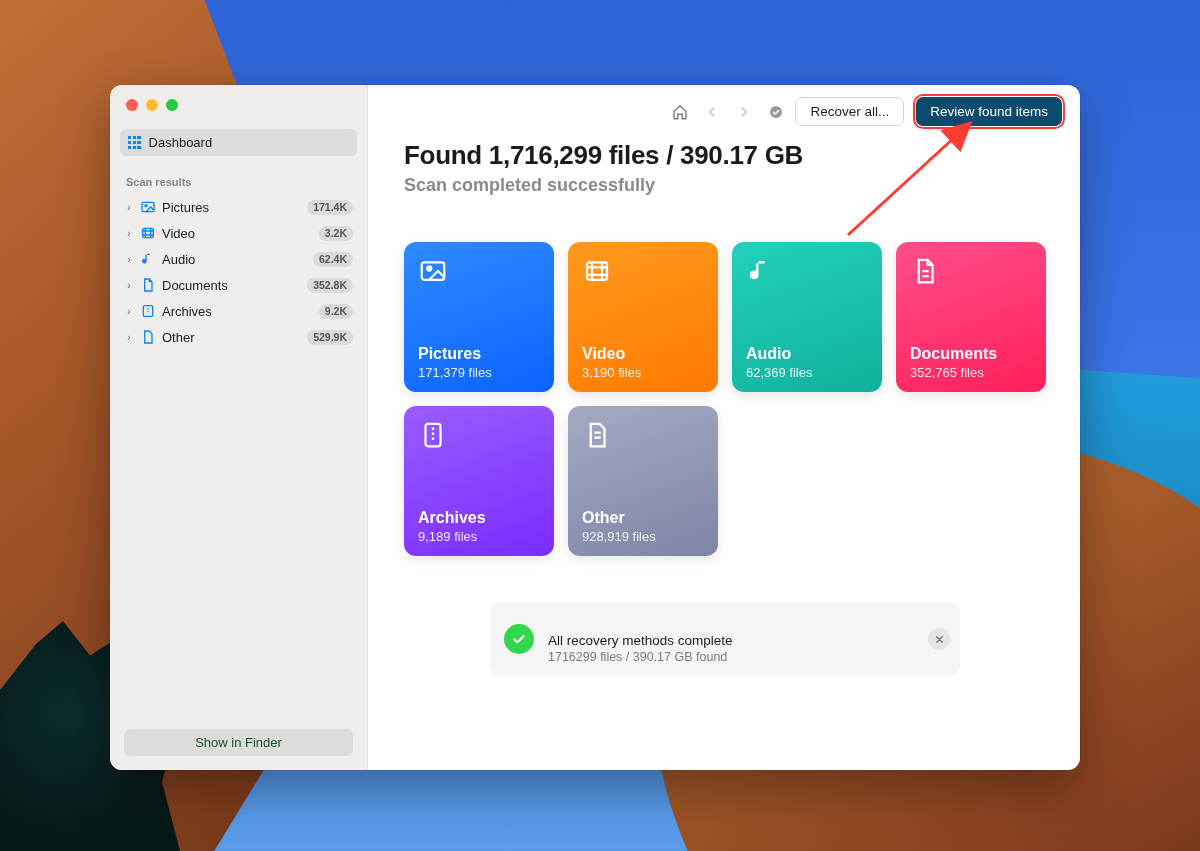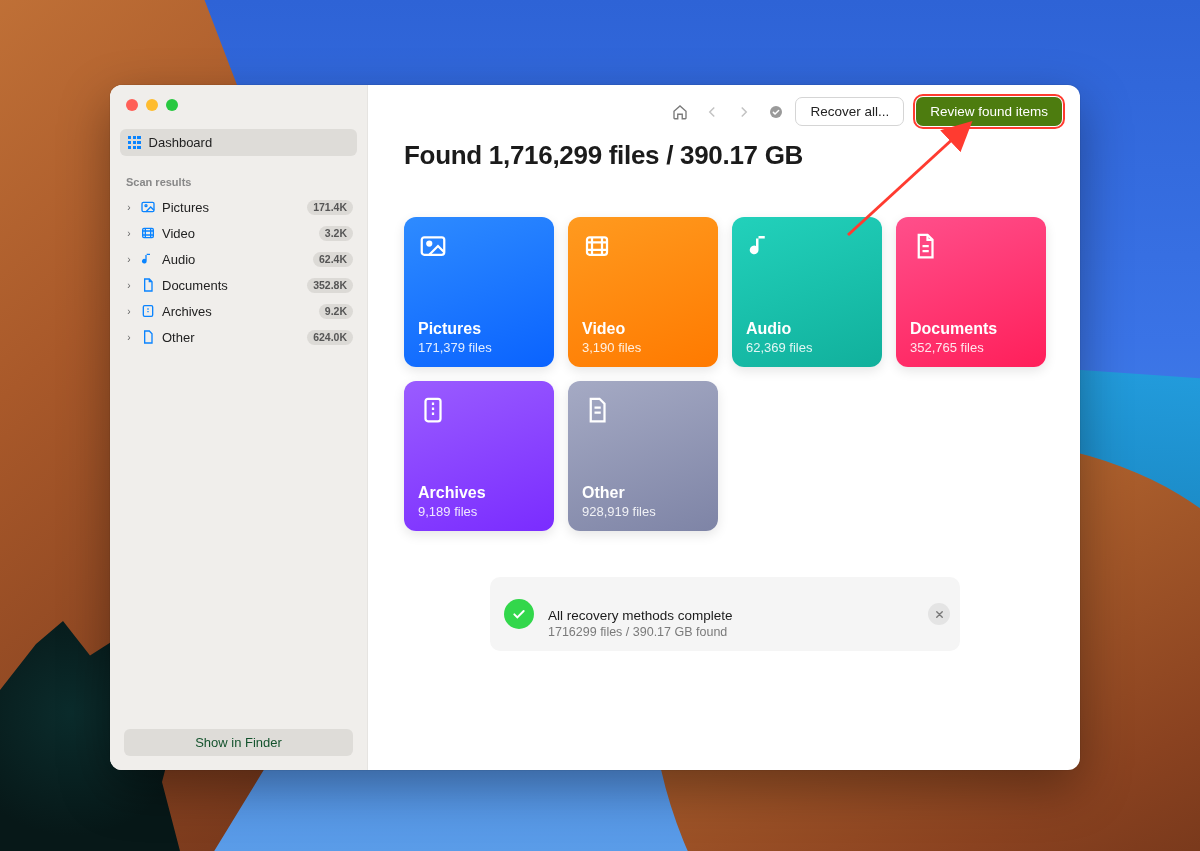--- a/index.html
+++ b/index.html
@@ -86,21 +86,21 @@
   .tool-btn { width:30px; height:26px; display:flex; align-items:center; justify-content:center;
     color:#7a7a7a; border-radius:5px; font-size:16px; cursor:pointer; }
   .tool-btn.disabled { color:#c3c3c3; }
   .tool-btn svg { width:18px; height:18px; }
   .toolbar-spacer { flex:1; }
   .recover-btn {
     border:1px solid #d5d5d5; background:#fff; color:#222;
     padding:6px 14px; border-radius:7px; font-size:13.5px; cursor:pointer;
   }
   .review-btn {
-    margin-left:10px; background:#4d7c0f; color:#fff; border:none;
+    margin-left:10px; background:#0c4a6e; color:#fff; border:none;
     padding:7px 14px; border-radius:7px; font-size:13.5px; font-weight:500; cursor:pointer;
     outline:2px solid #ff3b30; outline-offset:1px;
   }
 
   .content { padding: 4px 34px 10px; flex:1; overflow:auto; }
   .headline { font-size:26px; font-weight:800; color:#1b1b1b; letter-spacing:-.3px; }
   .subhead  { font-size:18px; font-weight:600; color:#8a8a8a; margin-top:4px; }
 
   .tiles { display:grid; grid-template-columns: repeat(4, 150px); gap:14px; margin-top:46px; }
   .tile {
@@ -240,21 +240,21 @@
       </div>
 
       <div class="side-row">
         <span class="chev">›</span>
         <span class="ico">
           <svg viewBox="0 0 24 24" fill="none" stroke="currentColor" stroke-width="2">
               <path d="M7 3h7l4 4v14H7z"></path>
             </svg>
         </span>
         <span class="lbl">Other</span>
-        <span class="badge">624.0K</span>
+        <span class="badge">529.9K</span>
       </div>
     </div>
 
     <div class="sidebar-footer">
       <button class="finder-btn">Show in Finder</button>
     </div>
   </aside>
 
   <main class="main">
     <div class="toolbar">
@@ -279,20 +279,21 @@
             <path d="M8.5 12.5l2.2 2.2 4.8-4.8" stroke="#fff" stroke-width="2" fill="none" stroke-linecap="round"></path>
           </svg>
       </div>
       <div class="toolbar-spacer"></div>
       <button class="recover-btn">Recover all...</button>
       <button class="review-btn">Review found items</button>
     </div>
 
     <div class="content">
       <div class="headline">Found 1,716,299 files / 390.17 GB</div>
+      <div class="subhead">Scan completed successfully</div>
 
       <div class="tiles">
 
         <div class="tile t-pictures">
           <div class="ticon">
             <svg viewBox="0 0 24 24" fill="none" stroke="#fff" stroke-width="1.8">
                 <rect x="3" y="5" width="18" height="14" rx="2"></rect>
                 <circle cx="9" cy="10" r="1.6" fill="#fff"></circle>
                 <path d="M21 17l-5-5-7 7"></path>
               </svg>

